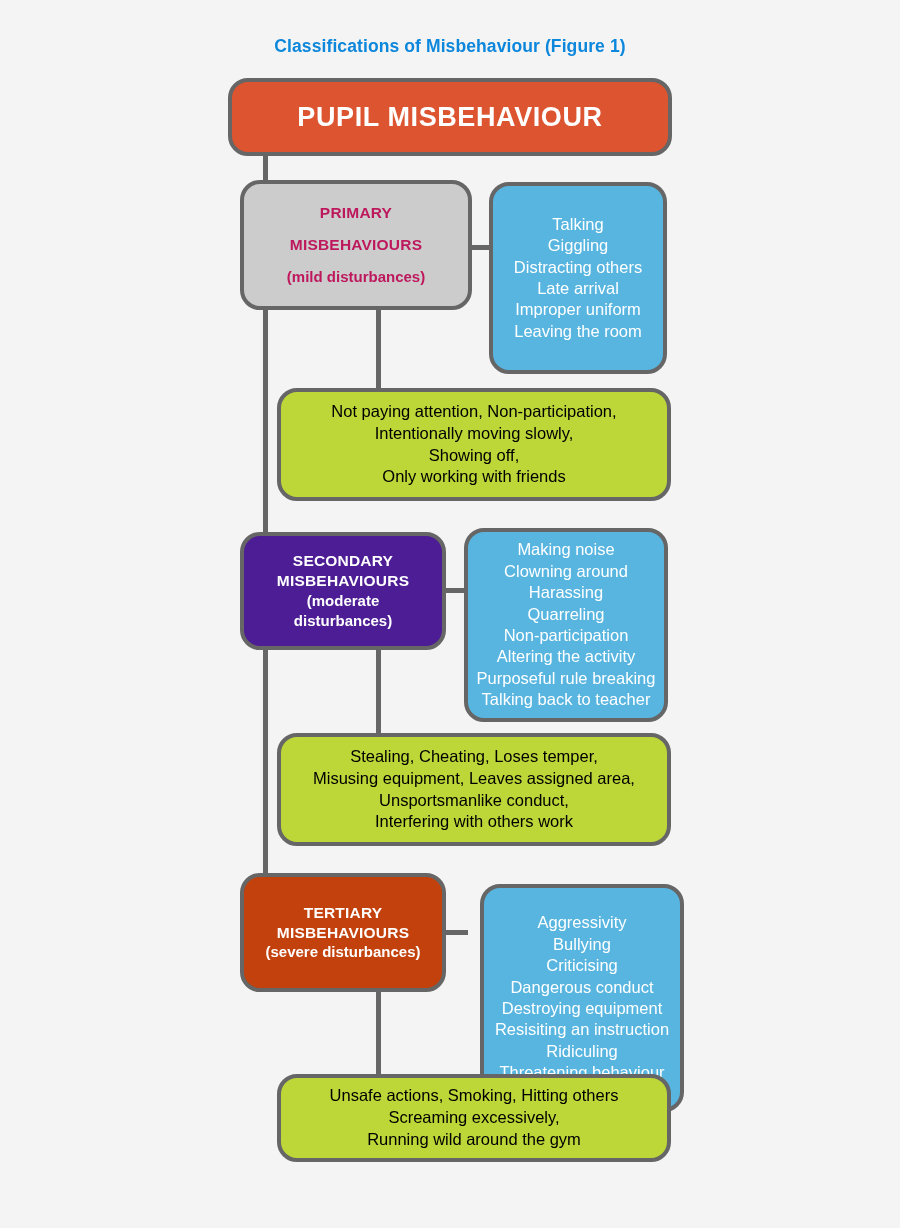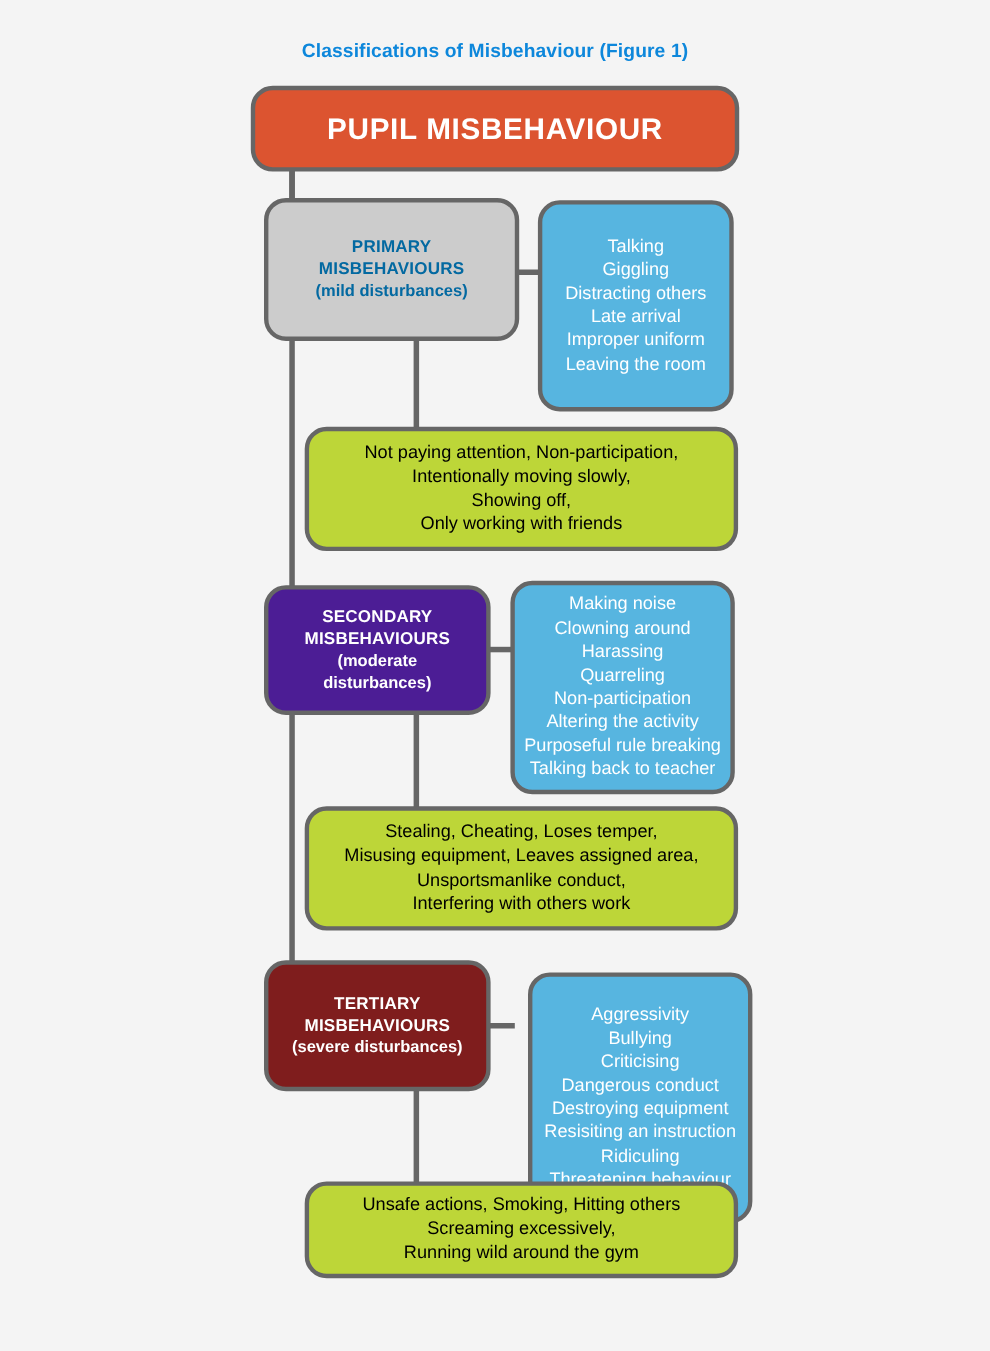--- a/index.html
+++ b/index.html
@@ -81,28 +81,29 @@
   }
   .node-category .cat-sub {
     font-size: 15px;
     font-weight: bold;
     line-height: 1.25;
     margin-top: 1px;
   }
 
   .cat-primary {
     background: #cccccc;
-    color: #0369a1;
+    color: #be185d;
+    gap: 12px;
   }
   .cat-secondary {
     background: #4c1d95;
     color: #ffffff;
   }
   .cat-tertiary {
-    background: #7f1d1d;
+    background: #c2410c;
     color: #ffffff;
   }
 
   
   .node-list {
     background: #57b5e0;
     color: #ffffff;
     border-radius: 20px;
     font-size: 16.5px;
     line-height: 1.30;

